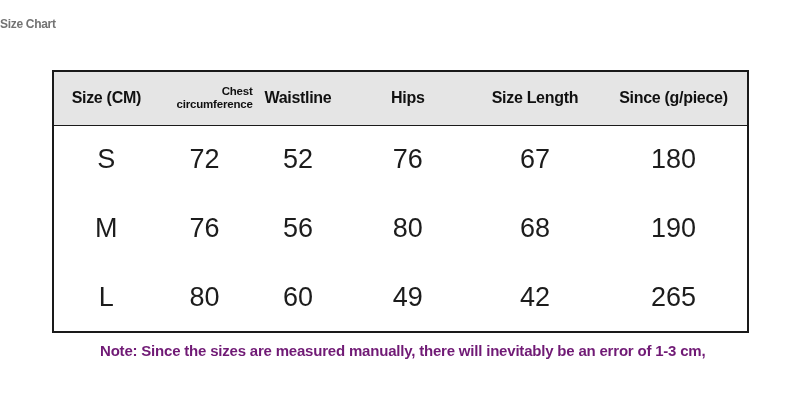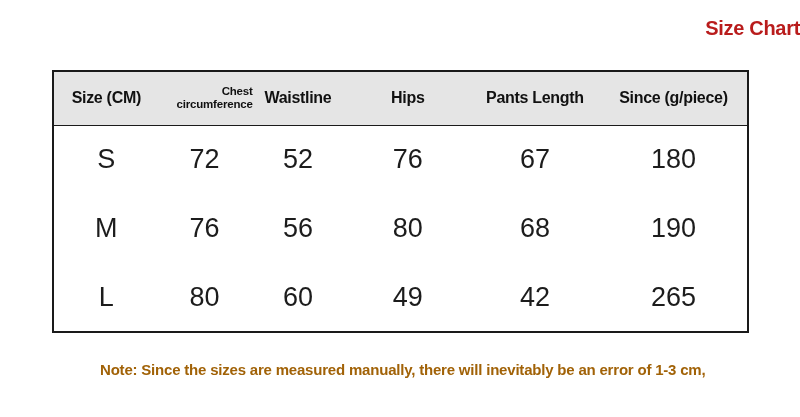--- a/index.html
+++ b/index.html
@@ -10,25 +10,25 @@
     background: #ffffff;
     font-family: "Liberation Sans", sans-serif;
     color: #161616;
     overflow: hidden;
   }
   .title {
     position: absolute;
     top: 17px;
     left: 0;
     right: 0;
-    text-align: right;
-    font-size: 20px;
+    text-align: left;
+    font-size: 12px;
     font-weight: 700;
     letter-spacing: -0.3px;
-    color: #b91c1c;
+    color: #737373;
   }
   table.size-table {
     position: absolute;
     left: 52px;
     top: 70px;
     width: 697px;
     height: 263px;
     border-collapse: collapse;
     table-layout: fixed;
     border: 2px solid #1a1a1a;
@@ -65,27 +65,27 @@
     font-size: 27px;
     font-weight: 400;
     text-align: center;
     vertical-align: middle;
     padding: 0;
     color: #1c1c1c;
   }
   .note {
     position: absolute;
     left: 100px;
-    top: 358px;
+    top: 339px;
     width: 660px;
     font-size: 15px;
     font-weight: 700;
     letter-spacing: -0.2px;
     line-height: 23px;
-    color: #a16207;
+    color: #701a75;
   }
 </style>
 </head>
 <body>
 
 <div class="page">
 
   <div class="title">Size Chart</div>
 
   <table class="size-table">
@@ -96,21 +96,21 @@
         <col class="c3">
         <col class="c4">
         <col class="c5">
     </colgroup>
     <thead>
       <tr>
         <th>Size (CM)</th>
         <th><span class="stack">Chest circumference</span></th>
         <th>Waistline</th>
         <th>Hips</th>
-        <th>Pants Length</th>
+        <th>Size Length</th>
         <th>Since (g/piece)</th>
       </tr>
     </thead>
     <tbody>
       <tr>
         <td>S</td>
         <td>72</td>
         <td>52</td>
         <td>76</td>
         <td>67</td>

